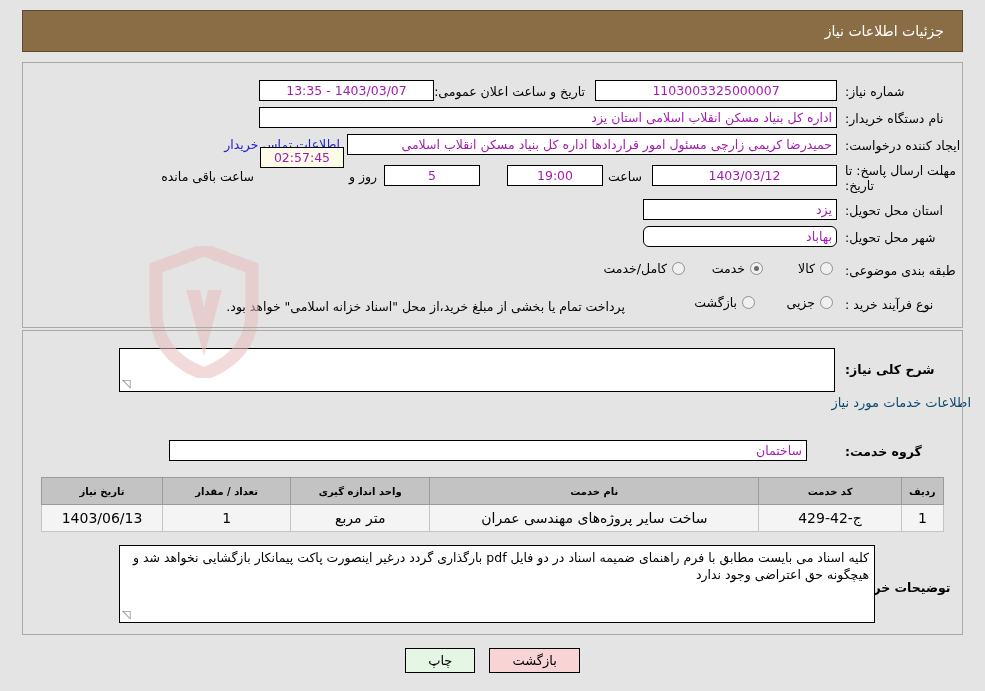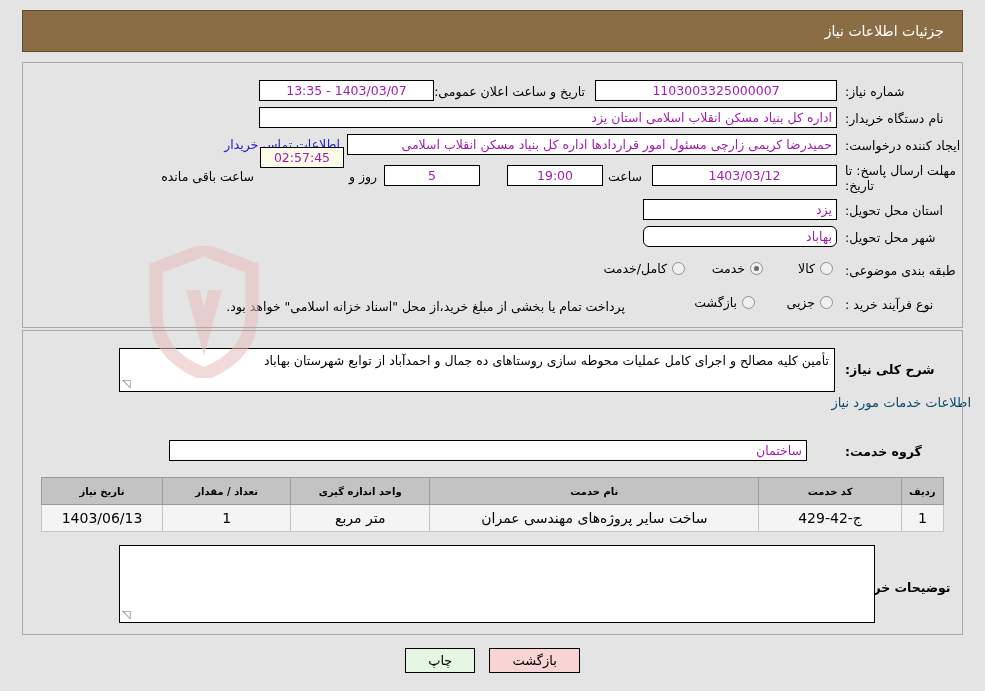--- a/index.html
+++ b/index.html
@@ -317,21 +317,20 @@
 <div class="radio-opt" style="right:230px; top:295px;">
   <span class="radio"></span>
   <span>بازگشت</span>
 </div>
 <div class="plainlbl" style="right:360px; top:299px;">پرداخت تمام یا بخشی از مبلغ خرید،از محل "اسناد خزانه اسلامی" خواهد بود.</div>
 
 <div class="panel" id="panel-bottom"></div>
 
 <div class="lbl-right strong-lbl" style="top:362px; right:14px;">شرح کلی نیاز:</div>
 <div class="ta-wrap" style="right:150px; top:348px; width:716px; height:44px;">
-  <div class="ta-text">تأمین کلیه مصالح و اجرای کامل عملیات محوطه سازی روستاهای ده جمال و احمدآباد از توابع شهرستان بهاباد</div>
   <span class="ta-grip">◸</span>
 </div>
 
 <div class="section-title" style="right:14px; top:395px;">اطلاعات خدمات مورد نیاز</div>
 
 <div class="lbl-right strong-lbl" style="top:444px; right:14px;">گروه خدمت:</div>
 <div class="txt right" style="right:178px; top:440px; width:638px;">ساختمان</div>
 
 <table class="tbl">
   <thead>
@@ -351,19 +350,20 @@
       <td>ساخت سایر پروژه‌های مهندسی عمران</td>
       <td>متر مربع</td>
       <td>1</td>
       <td>1403/06/13</td>
     </tr>
   </tbody>
 </table>
 
 <div class="lbl-right strong-lbl" style="top:580px; right:14px;">توضیحات خریدار:</div>
 <div class="ta-wrap" style="right:110px; top:545px; width:756px; height:78px;">
+  <div class="ta-text">کلیه اسناد می بایست مطابق با فرم راهنمای ضمیمه اسناد در دو فایل pdf بارگذاری گردد درغیر اینصورت  پاکت پیمانکار بازگشایی نخواهد شد و هیچگونه حق اعتراضی وجود ندارد</div>
   <span class="ta-grip">◸</span>
 </div>
 
 <div class="btn-bar">
   <div class="btn btn-back">بازگشت</div>
   <div class="btn btn-print">چاپ</div>
 </div>
 
 </body></html>

